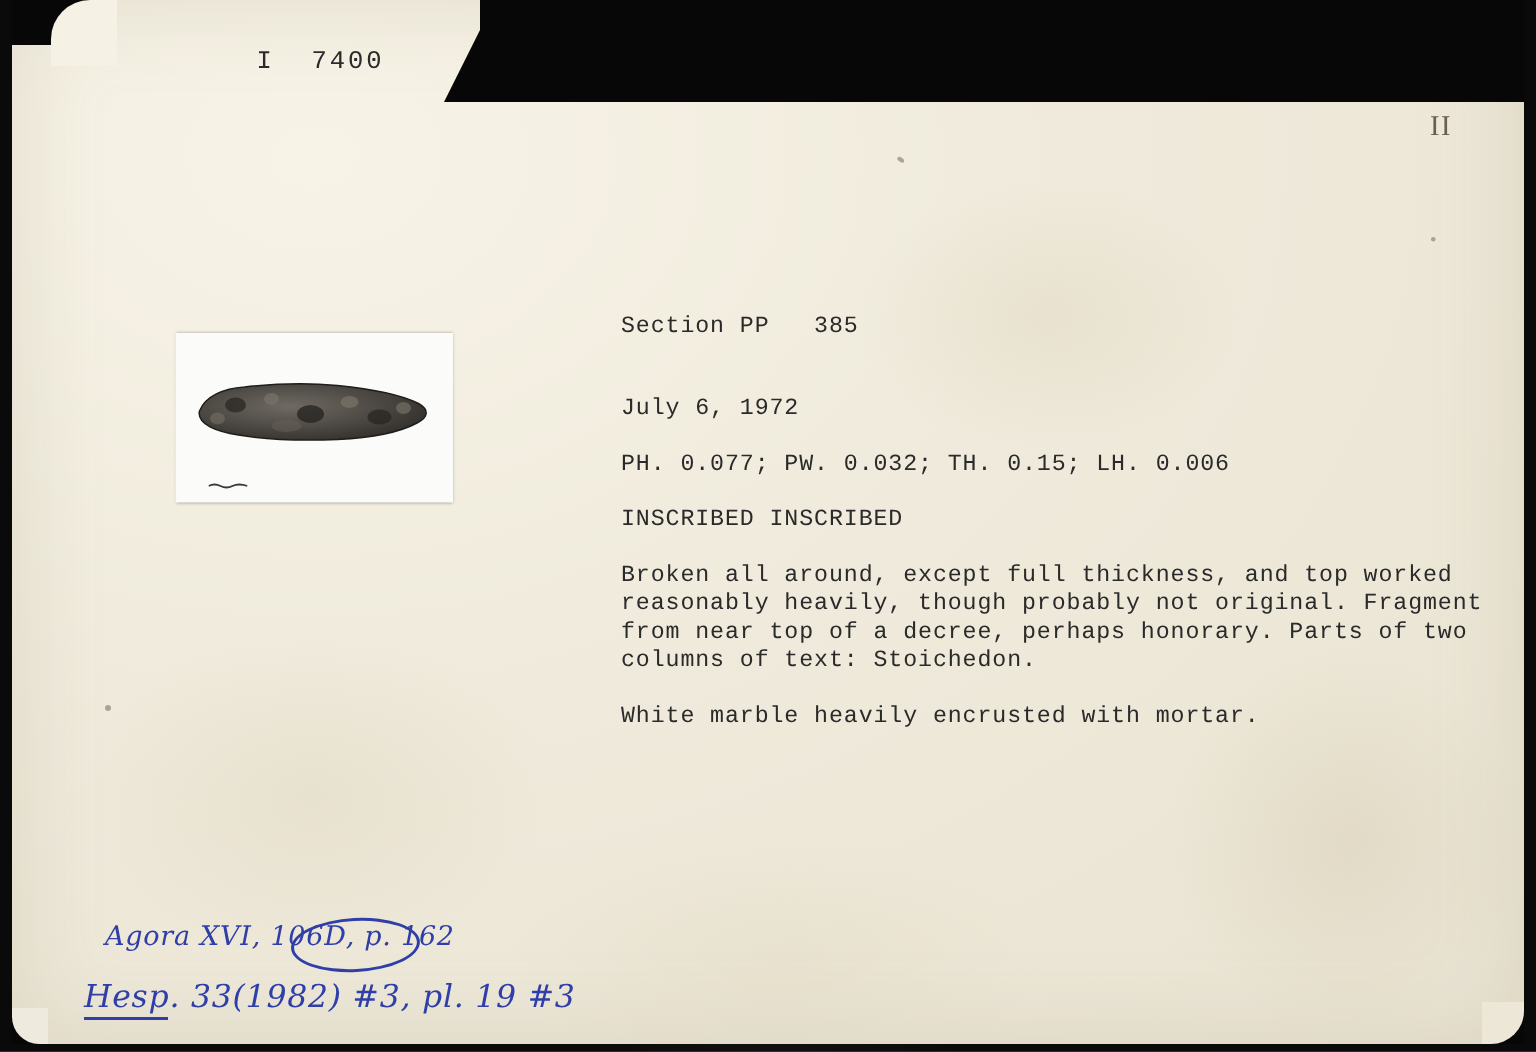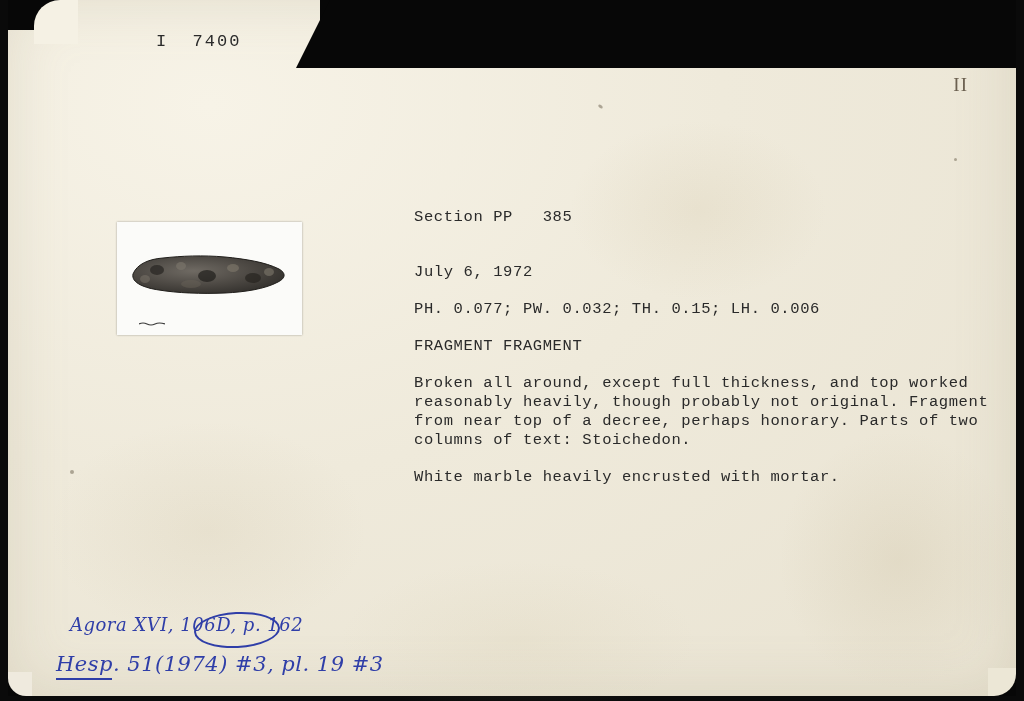--- a/index.html
+++ b/index.html
@@ -119,21 +119,21 @@
   }
   #stain-1 { left: 560px; top: 120px; width: 260px; height: 180px; background: radial-gradient(ellipse, rgba(196,180,142,0.16), rgba(196,180,142,0) 70%); }
   #stain-2 { left: 40px;  top: 420px; width: 320px; height: 220px; background: radial-gradient(ellipse, rgba(190,175,140,0.14), rgba(190,175,140,0) 70%); }
   #stain-3 { left: 770px; top: 430px; width: 240px; height: 260px; background: radial-gradient(ellipse, rgba(185,170,132,0.18), rgba(185,170,132,0) 70%); }
   #stain-4 { left: 330px; top: 560px; width: 360px; height: 160px; background: radial-gradient(ellipse, rgba(200,188,150,0.12), rgba(200,188,150,0) 70%); }
   .speck { position: absolute; background: rgba(90,80,60,0.45); border-radius: 50%; }
 
   
   #card-number {
     position: absolute;
-    left: 148px;
+    left: 163px;
     top: 32px;
     font-size: 17px;
     letter-spacing: 2px;
     color: #2b2b2b;
     white-space: pre;
   }
   #corner-mark {
     position: absolute;
     right: 48px;
     top: 74px;
@@ -265,33 +265,33 @@
     </div>
 
     <div id="typed-block">
       <p class="tline">Section PP   385</p>
       <div class="tgap"></div>
       <div class="tgap"></div>
       <p class="tline">July 6, 1972</p>
       <div class="tgap"></div>
       <p class="tline">PH. 0.077; PW. 0.032; TH. 0.15; LH. 0.006</p>
       <div class="tgap"></div>
-      <p class="tline">FRAGMENT FRAGMENT</p>
+      <p class="tline">INSCRIBED INSCRIBED</p>
       <div class="tgap"></div>
       <p class="tline tpara">Broken all around, except full thickness, and top worked
 reasonably heavily, though probably not original. Fragment
 from near top of a decree, perhaps honorary. Parts of two
 columns of text: Stoichedon.</p>
       <div class="tgap"></div>
       <p class="tline">White marble heavily encrusted with mortar.</p>
     </div>
 
     <div class="handwritten" id="hand-line-1">Agora XVI, 106D, p. 162</div>
     <div id="hand-circle"></div>
-    <div class="handwritten" id="hand-line-2">Hesp. 51(1974) #3, pl. 19 #3</div>
+    <div class="handwritten" id="hand-line-2">Hesp. 33(1982) #3, pl. 19 #3</div>
     <div id="hand-underline"></div>
 
     <div id="card-corner-br"></div>
     <div id="card-corner-bl"></div>
   </div>
 
   <div id="tab-notch"></div>
   <div id="tab-bevel"></div>
   <div id="tab-left-round"></div>
 

